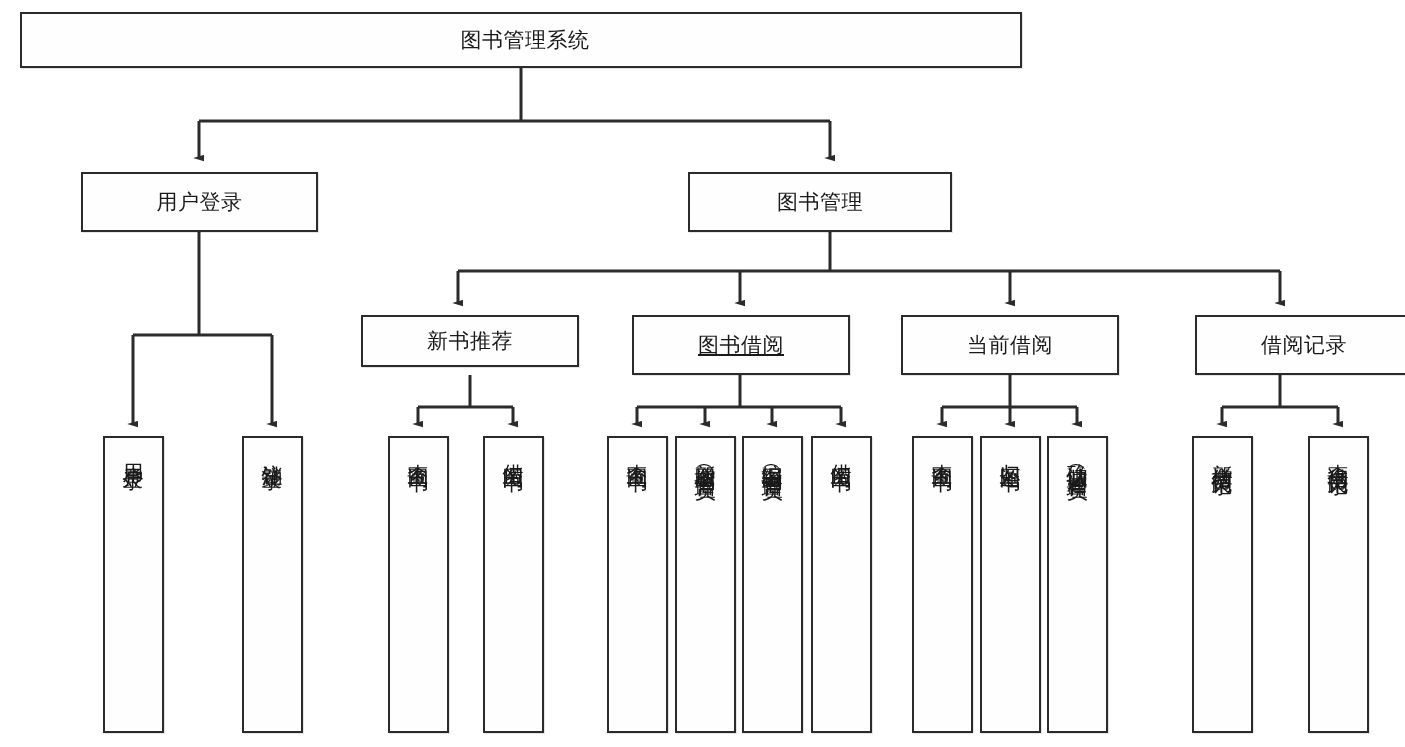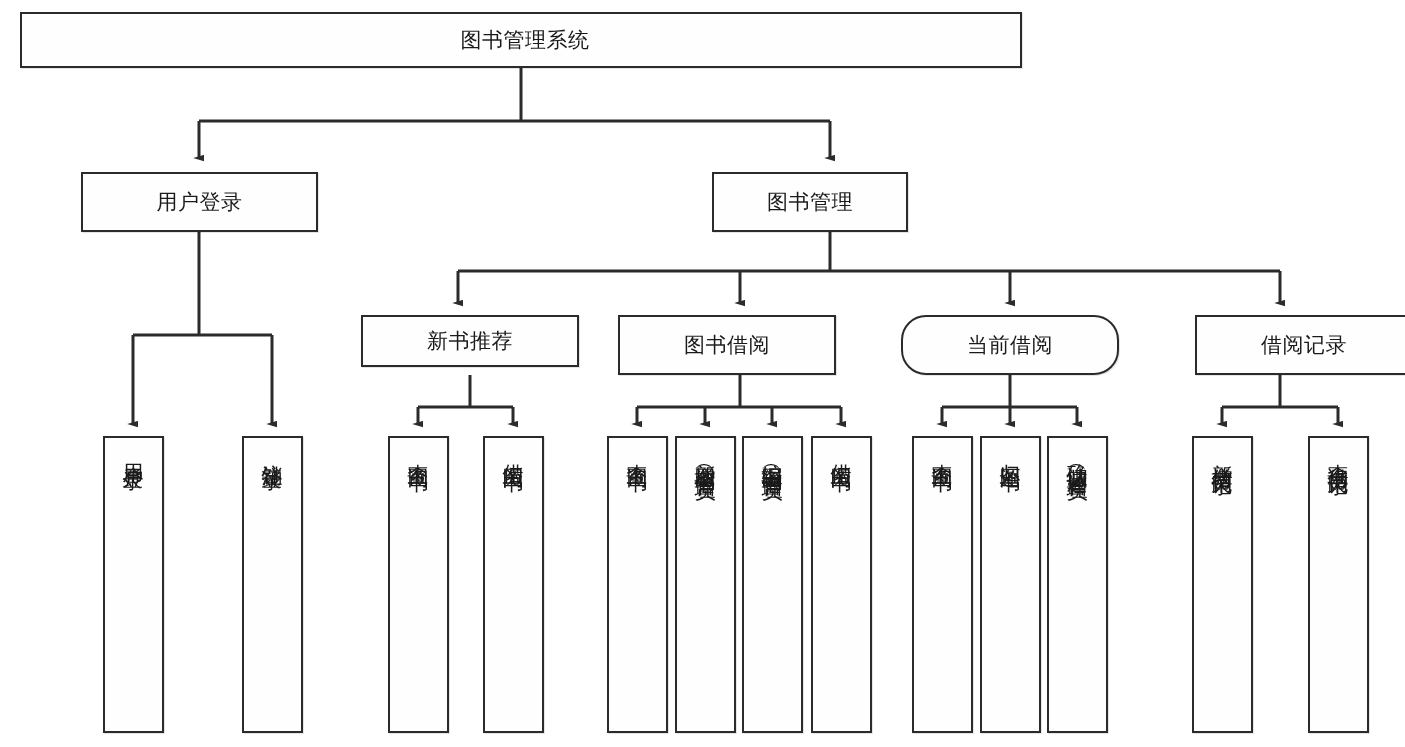--- a/index.html
+++ b/index.html
@@ -127,31 +127,31 @@
     </g>
   </svg>
 
   <div class="node horizontal" style="left:20px; top:12px; width:1002px; height:56px;padding-left:8px;">
     <span class="label">图书管理系统</span>
   </div>
 
   <div class="node horizontal" style="left:81px; top:172px; width:237px; height:60px;">
     <span class="label">用户登录</span>
   </div>
-  <div class="node horizontal" style="left:712px; top:172px; width:196px; height:60px;">
+  <div class="node horizontal" style="left:688px; top:172px; width:264px; height:60px;">
     <span class="label">图书管理</span>
   </div>
 
   <div class="node horizontal" style="left:361px; top:315px; width:218px; height:52px;">
     <span class="label">新书推荐</span>
   </div>
-  <div class="node horizontal" style="left:618px; top:315px; width:218px; height:60px;">
+  <div class="node horizontal" style="left:632px; top:315px; width:218px; height:60px;text-decoration:underline;">
     <span class="label">图书借阅</span>
   </div>
-  <div class="node horizontal" style="left:901px; top:315px; width:218px; height:60px;border-radius:25px;">
+  <div class="node horizontal" style="left:901px; top:315px; width:218px; height:60px;">
     <span class="label">当前借阅</span>
   </div>
   <div class="node horizontal" style="left:1172px; top:315px; width:218px; height:60px;margin-left:23px;">
     <span class="label">借阅记录</span>
   </div>
 
   <div class="node vertical" style="left:103px; top:436px; width:61px; height:297px;">
     <span class="label">用户登录</span>
   </div>
   <div class="node vertical" style="left:242px; top:436px; width:61px; height:297px;">

